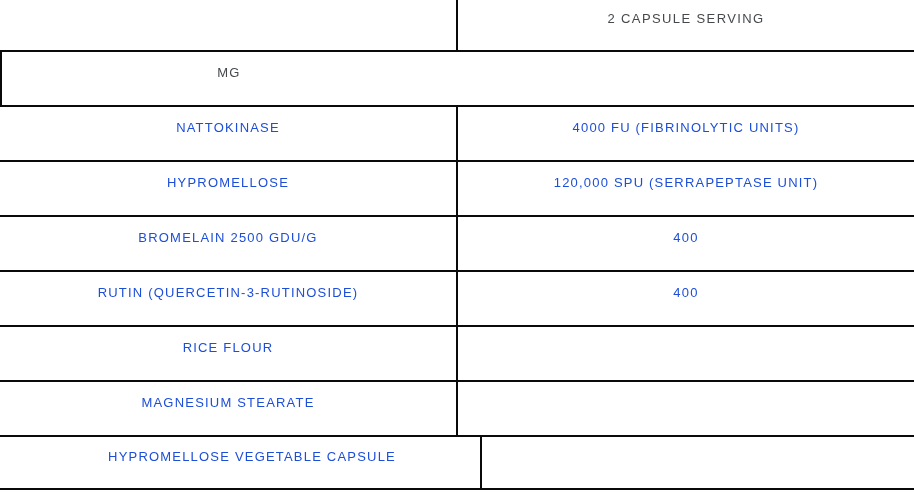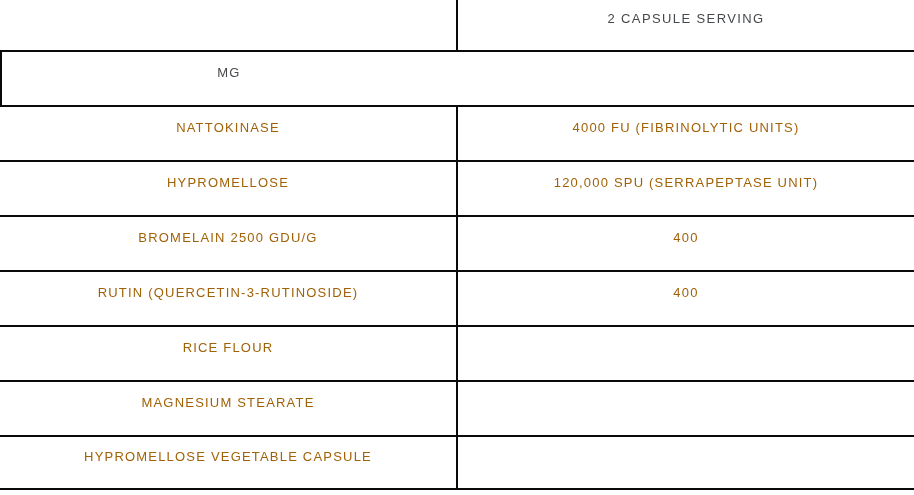--- a/index.html
+++ b/index.html
@@ -20,41 +20,41 @@
     border-radius: 29px;
   }
   .row {
     display: grid;
     grid-template-columns: 456px 1fr;
     border-bottom: 2px solid #0a0a0a;
     box-sizing: border-box;
     height: 55px;
   }
   .row.first { height: 52px; }
-  .row.last  { height: 53px; }
+  .row.last  { height: 53px; padding-left: 24px; }
   .cell {
     display: flex;
     align-items: center;
     justify-content: center;
     box-sizing: border-box;
     padding-bottom: 13px;   
     text-align: center;
     overflow: hidden;
   }
   .cell.right {
     border-left: 2px solid #0a0a0a;
   }
   .hdr-text {
     color: #46494c;
     font-size: 13px;
     letter-spacing: 1.4px;
     white-space: nowrap;
   }
   .body-text {
-    color: #a16207;
+    color: #1d4ed8;
     font-size: 13px;
     letter-spacing: 1.2px;
     white-space: nowrap;
   }
 </style>
 </head>
 <body>
 
 <div class="page">
   <div class="facts-table">

